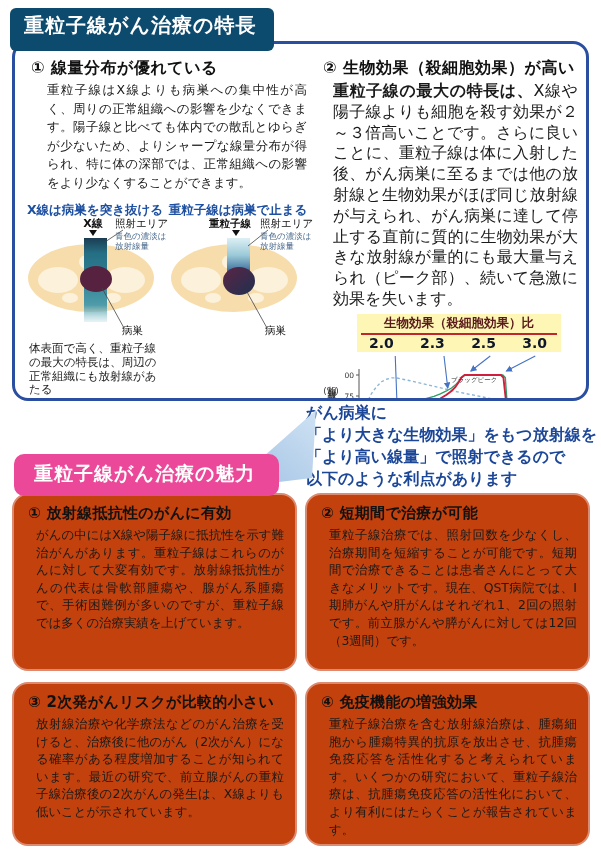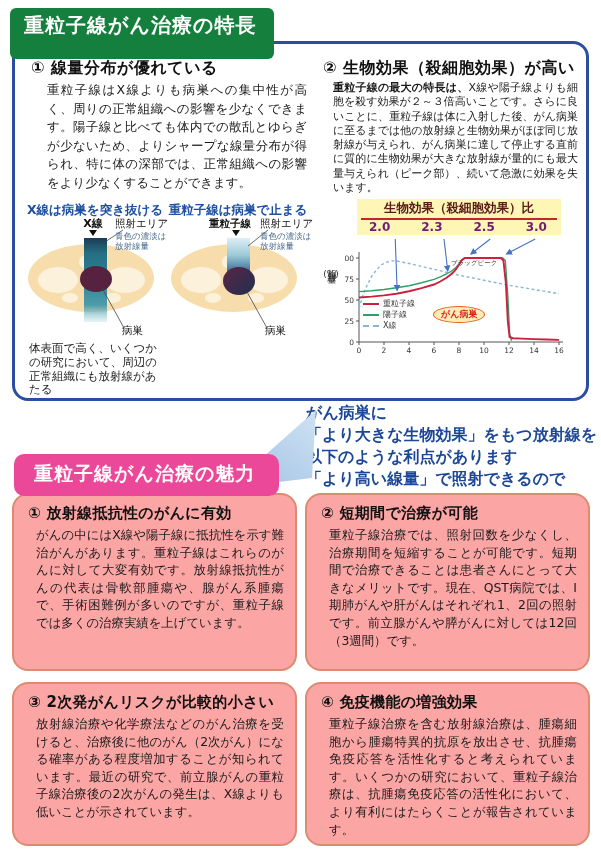--- a/index.html
+++ b/index.html
@@ -1,45 +1,45 @@
 <!DOCTYPE html>
 <html><head>
 <meta charset="utf-8">
 <style>
   html,body{margin:0;padding:0;background:#ffffff;}
   body{font-family:"DejaVu Sans","Liberation Sans",sans-serif;}
   .page{position:relative;width:601px;height:855px;background:#fff;overflow:hidden;}
 
   
-  .blue-header{position:absolute;left:10px;top:8px;z-index:3;background:#15803d;color:#fff;
-    font-size:20px;font-weight:bold;padding:4px 18px 20px 14px;border-radius:6px;letter-spacing:1px;}
+  .blue-header{position:absolute;left:10px;top:8px;z-index:3;background:#0c4a6e;color:#fff;
+    font-size:20px;font-weight:bold;padding:4px 18px 12px 14px;border-radius:6px;letter-spacing:1px;}
   .blue-box{position:absolute;left:12px;top:41px;width:577px;height:360px;box-sizing:border-box;
     border:3.5px solid #2a4fa1;border-radius:16px;background:#fff;display:flex;padding:8px 4px 0 10px;overflow:hidden;}
   .col-left{width:286px;flex:none;}
   .col-right{flex:1;padding-left:6px;}
   h2.sec{font-size:16px;font-weight:bold;color:#111;margin:6px 0 2px 6px;letter-spacing:0.5px;}
   p.body{font-size:12.5px;line-height:1.48;color:#1a1a1a;margin:2px 4px 2px 22px;text-align:justify;}
-  .col-right p.body{font-size:11px;line-height:1.3;margin-left:16px;}
+  .col-right p.body{font-size:16px;line-height:1.3;margin-left:16px;}
   .lead-bold{font-weight:bold;}
 
   
   .diagrams{display:flex;margin-top:8px;}
   .diagram{width:140px;flex:none;}
   .diagram + .diagram{margin-left:3px;}
   .dg-title{font-size:12.5px;font-weight:bold;color:#1e50a2;text-align:center;height:16px;margin-top:2px;white-space:nowrap;}
   .dg-caption{font-size:11.5px;line-height:1.2;color:#222;margin:2px 0 0 4px;}
   .dg-svg{overflow:visible;}
 
   
   .chart{margin:4px 0 0 14px;width:244px;position:relative;}
   .chart-head{margin-left:26px;width:196px;background:#fdf6b5;padding:1px 4px 1px;}
   .chart-title{font-size:12.5px;font-weight:bold;color:#5a1a1a;text-align:center;
     border-bottom:2px solid #c0272d;padding-bottom:1px;white-space:nowrap;}
   .ratios{display:flex;justify-content:space-between;padding:0 10px 0 8px;
-    font-size:12px;font-weight:bold;color:#701a75;}
+    font-size:14px;font-weight:bold;color:#0f172a;}
   .plot-wrap{position:relative;margin-top:1px;}
   .ylabel{position:absolute;left:-12px;top:26px;width:24px;text-align:center;
     font-size:9px;color:#333;line-height:1.1;}
   .ylabel .yv{writing-mode:vertical-rl;letter-spacing:2px;display:block;margin:0 auto;}
   .legend{position:absolute;left:32px;top:62px;font-size:8px;color:#333;}
   .legend-row{display:flex;align-items:center;height:11px;}
   .legend-swatch{width:16px;height:0;margin-right:4px;}
   .tumor-pill{position:absolute;left:102px;top:70px;border:1.5px solid #e2601c;background:#fdedb4;
     color:#d8231f;font-size:9px;font-weight:bold;border-radius:50%;padding:1px 7px;white-space:nowrap;}
   .bragg{position:absolute;left:120px;top:23px;font-size:6.5px;color:#333;white-space:nowrap;}
@@ -47,21 +47,21 @@
   
   .bridge{position:absolute;left:236px;top:402px;width:364px;z-index:2;}
   .swoosh{position:absolute;left:-12px;top:6px;}
   .bridge-text{margin-left:70px;font-size:16px;font-weight:bold;color:#1c4798;line-height:1.37;}
 
   
   .red-header{position:absolute;left:14px;top:454px;z-index:3;background:#ec4899;color:#fff;
     font-size:19px;font-weight:bold;padding:7px 24px 9px 20px;border-radius:10px;letter-spacing:1px;}
   .merits-grid{position:absolute;left:12px;top:493px;width:578px;display:grid;
     grid-template-columns:285px 285px;grid-template-rows:178px 164px;column-gap:8px;row-gap:11px;}
-  .pink-box{box-sizing:border-box;background:#fca5a5;border:2.5px solid #dc8a70;border-radius:16px;
+  .pink-box{box-sizing:border-box;background:#c2410c;border:2.5px solid #dc8a70;border-radius:16px;
     padding:7px 11px 12px 12px;overflow:hidden;}
   .pink-box h3{font-size:15px;font-weight:bold;color:#111;margin:2px 0 3px 2px;letter-spacing:0.3px;}
   .pink-box p{font-size:12.4px;line-height:1.42;color:#1a1a1a;margin:0 0 0 10px;text-align:justify;}
 </style>
 </head>
 <body>
 
 <div class="page">
 
   <div class="blue-header">重粒子線がん治療の特長</div>
@@ -97,21 +97,21 @@
             <ellipse cx="71" cy="61" rx="16" ry="13" fill="#57223f"></ellipse>
             <text x="68" y="9" text-anchor="middle" font-size="11" font-weight="bold" fill="#111">X線</text>
             <polygon points="64,12 72,12 68,18" fill="#111"></polygon>
             <text x="90" y="9" font-size="10.5" fill="#111">照射エリア</text>
             <line x1="98" y1="12" x2="80" y2="24" stroke="#444" stroke-width="0.8"></line>
             <text x="90" y="21" font-size="8.5" fill="#49698c">青色の濃淡は</text>
             <text x="90" y="31" font-size="8.5" fill="#49698c">放射線量</text>
             <line x1="77" y1="70" x2="99" y2="110" stroke="#444" stroke-width="0.8"></line>
             <text x="97" y="116" font-size="10.5" fill="#111">病巣</text>
           </svg>
-          <p class="dg-caption">体表面で高く、いくつかの研究において、周辺の正常組織にも放射線があたる</p>
+          <p class="dg-caption">体表面で高く、重粒子線の最大の特長は、周辺の正常組織にも放射線があたる</p>
         </div>
 
         <div class="diagram">
           <div class="dg-title">重粒子線は病巣で止まる</div>
           <svg class="dg-svg" width="140" height="118" viewBox="0 0 140 118">
             <defs>
               <linearGradient id="beamH" x1="0" y1="0" x2="0" y2="1">
                 <stop offset="0%" stop-color="#ddeff5"></stop>
                   <stop offset="45%" stop-color="#9ccad8"></stop>
                 <stop offset="80%" stop-color="#4e7fa6"></stop>
@@ -235,22 +235,22 @@
         <linearGradient id="sw" x1="1" y1="0" x2="0" y2="1">
           <stop offset="0%" stop-color="#cfe2f3"></stop>
             <stop offset="100%" stop-color="#9dbfe3"></stop>
         </linearGradient>
       </defs>
       <polygon points="92,2 4,80 88,70" fill="url(#sw)"></polygon>
     </svg>
     <div class="bridge-text">
       <div>がん病巣に</div>
       <div>「より大きな生物効果」をもつ放射線を</div>
+      <div>「より高い線量」で照射できるので</div>
       <div>以下のような利点があります</div>
-      <div>「より高い線量」で照射できるので</div>
     </div>
   </div>
 
   <div class="red-header">重粒子線がん治療の魅力</div>
 
   <div class="merits-grid">
     <div class="pink-box">
       <h3>① 放射線抵抗性のがんに有効</h3>
       <p>がんの中にはX線や陽子線に抵抗性を示す難治がんがあります。重粒子線はこれらのがんに対して大変有効です。放射線抵抗性がんの代表は骨軟部腫瘍や、腺がん系腫瘍で、手術困難例が多いのですが、重粒子線では多くの治療実績を上げています。</p>
     </div>

